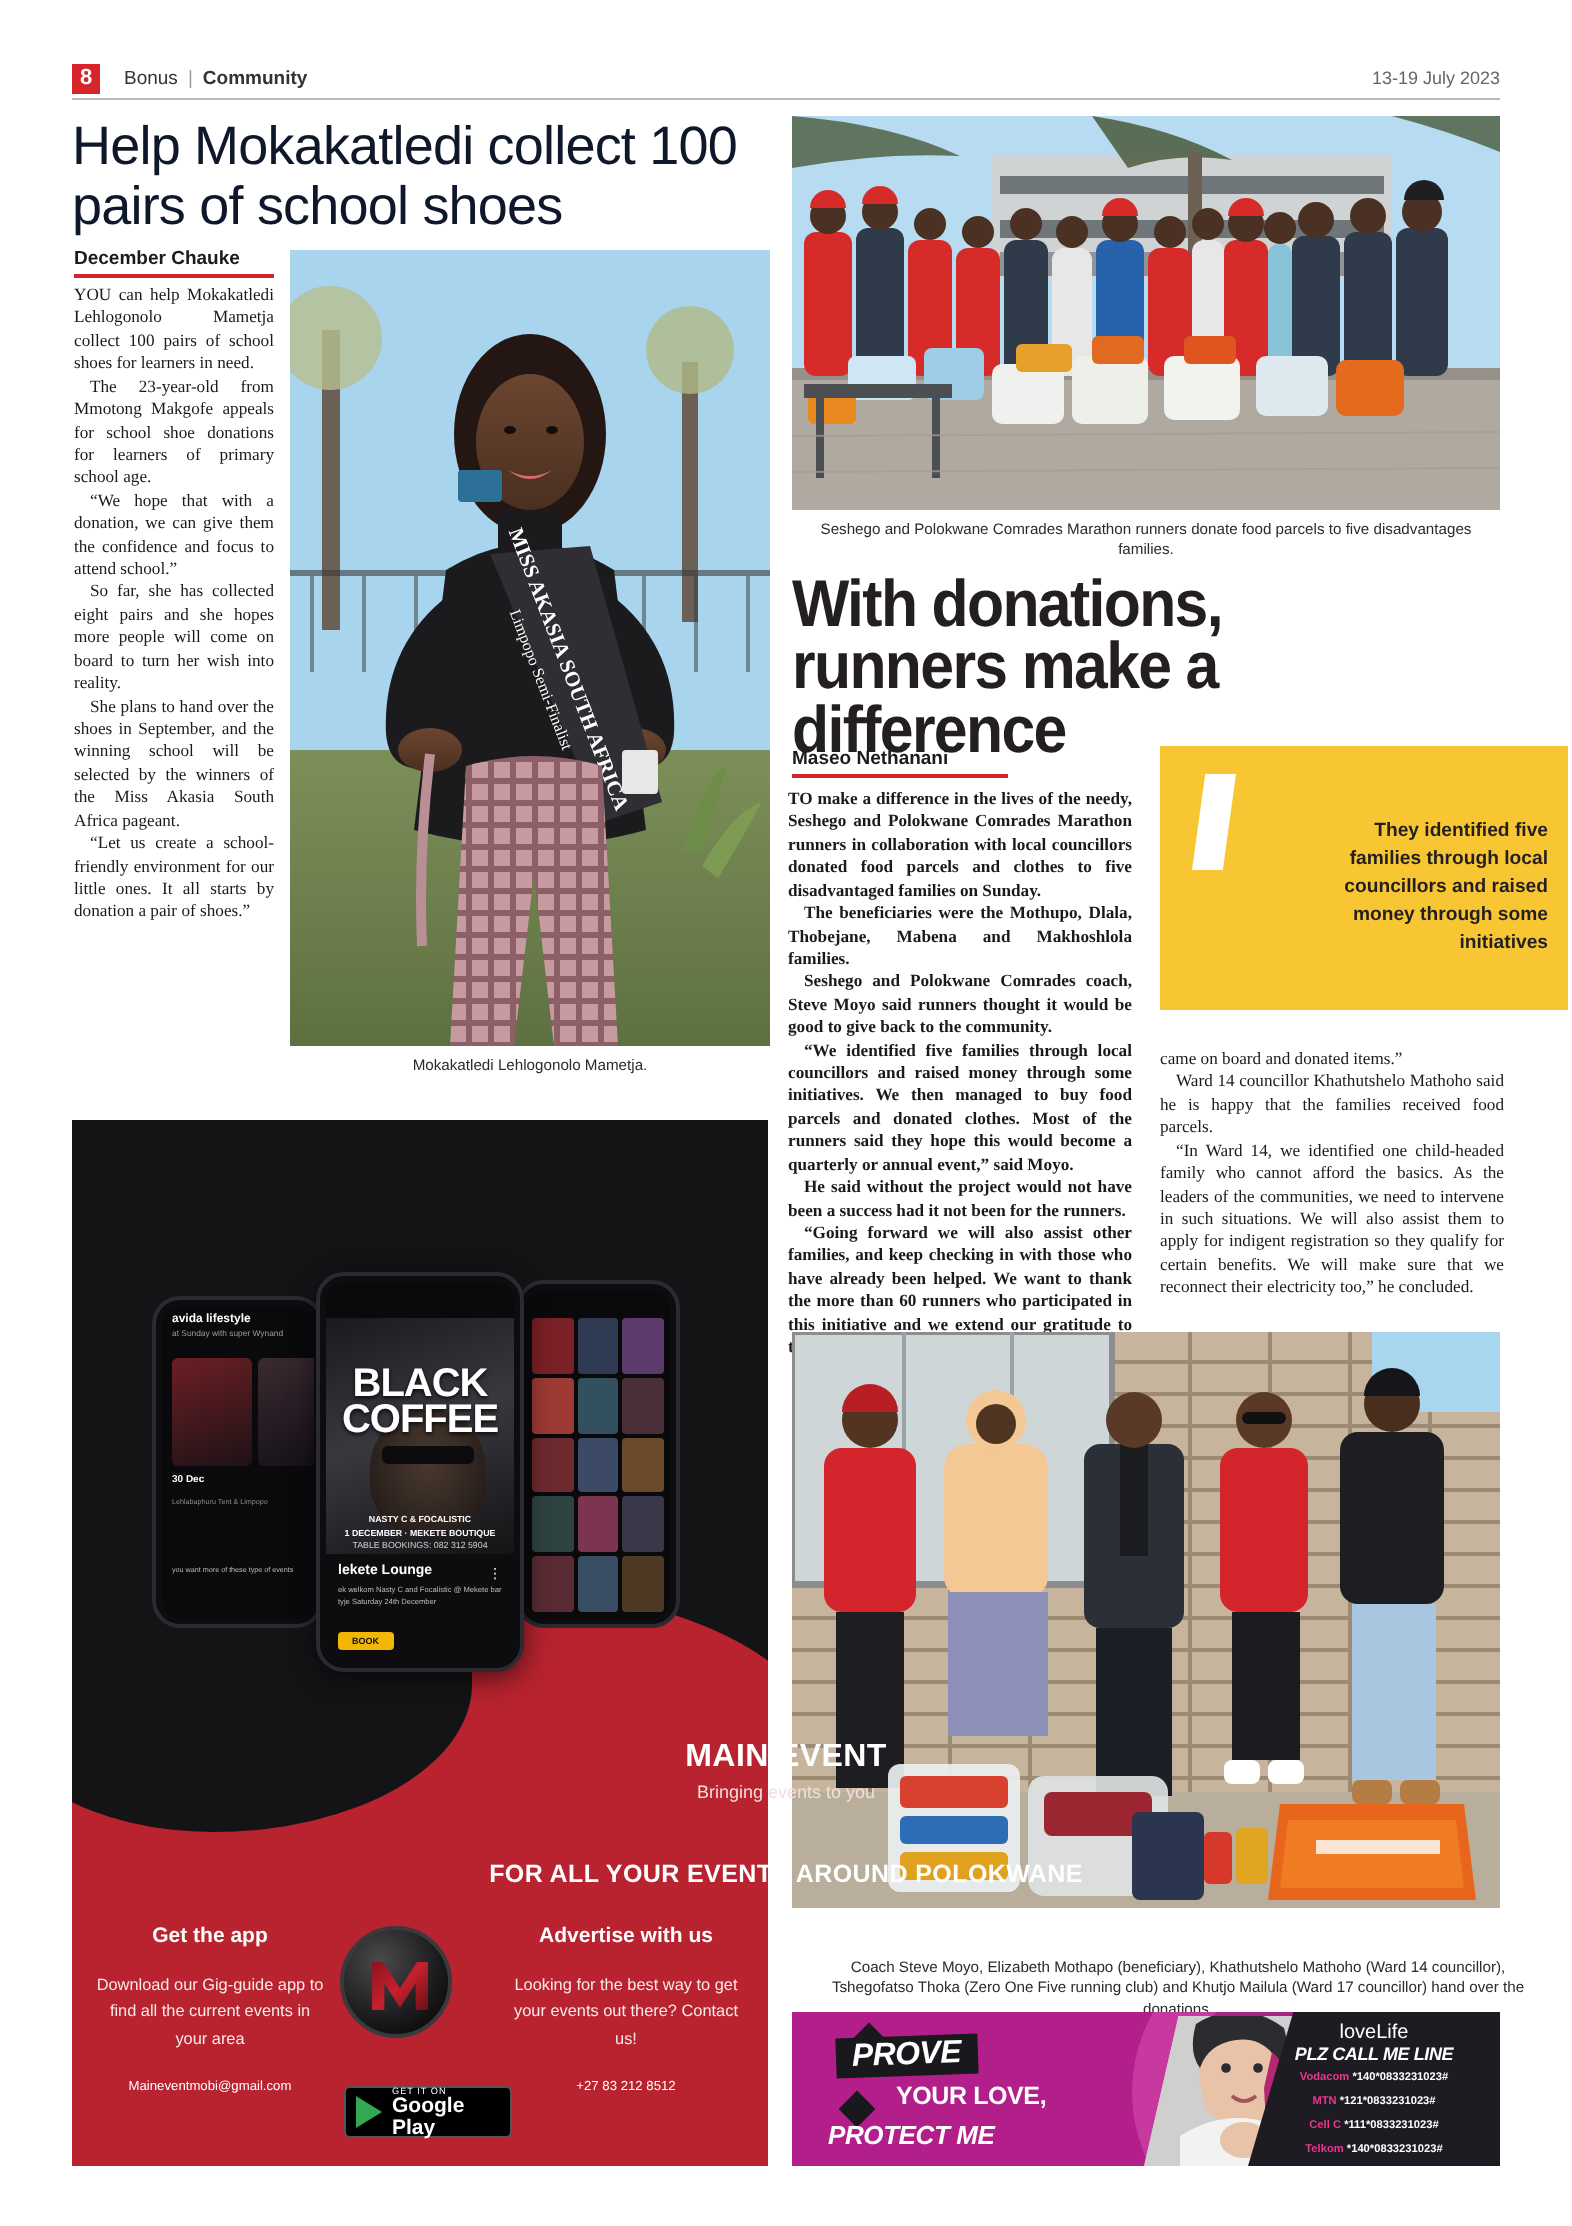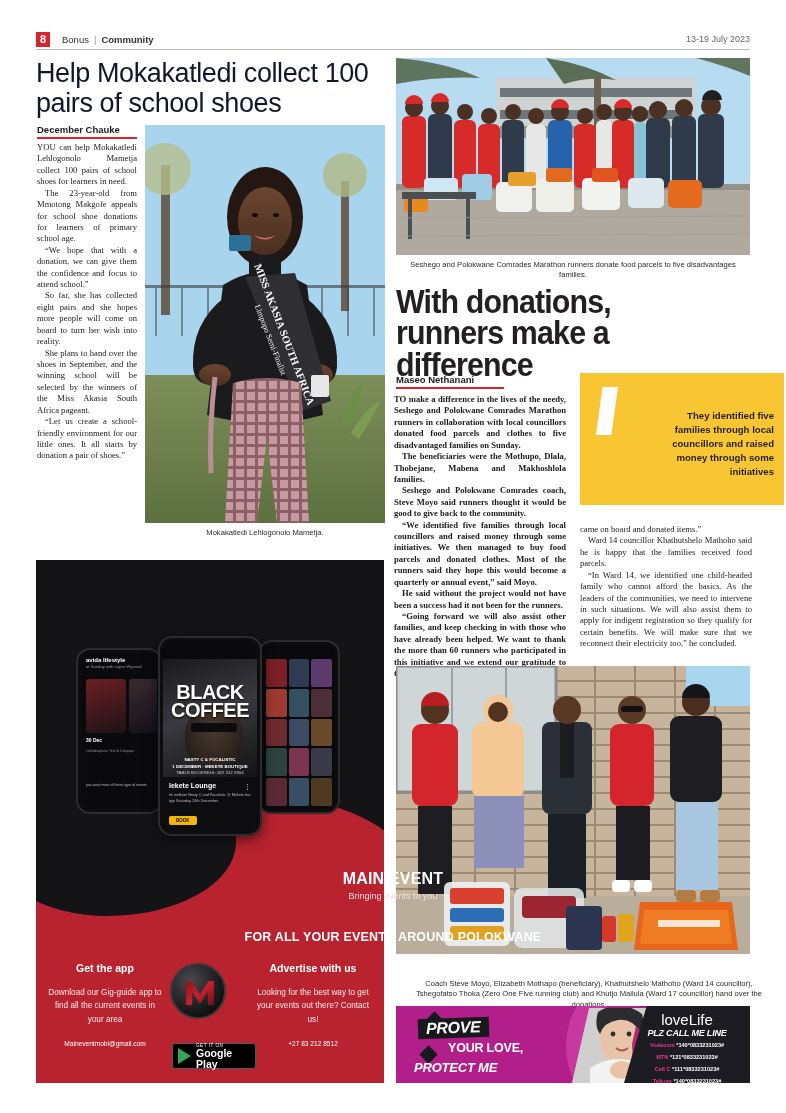--- a/index.html
+++ b/index.html
@@ -250,21 +250,21 @@
     font-size:12.5px; font-weight:bold; letter-spacing:-0.2px;
   }
   .ll-protect {
     position:absolute; left:18px; top:54px; color:#fff;
     font-size:13px; font-weight:bold; font-style:italic; letter-spacing:-0.2px;
   }
   .ll-diamond {
     position:absolute; width:13px; height:13px; background:#18181d; transform:rotate(45deg);
   }
   .ll-right { position:absolute; right:6px; top:5px; width:114px; text-align:center; }
-  .ll-brand { color:#fff; font-size:15px;text-align:center; }
+  .ll-brand { color:#fff; font-size:10px;text-align:center; }
   .ll-line { color:#fff; font-size:9px; font-weight:bold; font-style:italic; letter-spacing:-.2px;}
   .ll-num { font-size:5.6px; font-weight:bold; line-height:1.62; margin-top:3px;}
   .ll-num span.net { color:#e8368f; }
   .ll-num span.code { color:#fff; }
 
   
   .ph-sky { position:absolute; inset:0; background:linear-gradient(180deg,#9fd0ec 0%,#bfe0f2 45%,#cdd6c8 60%,#7a8d5f 100%); }
 </style>
 </head>
 <body>

